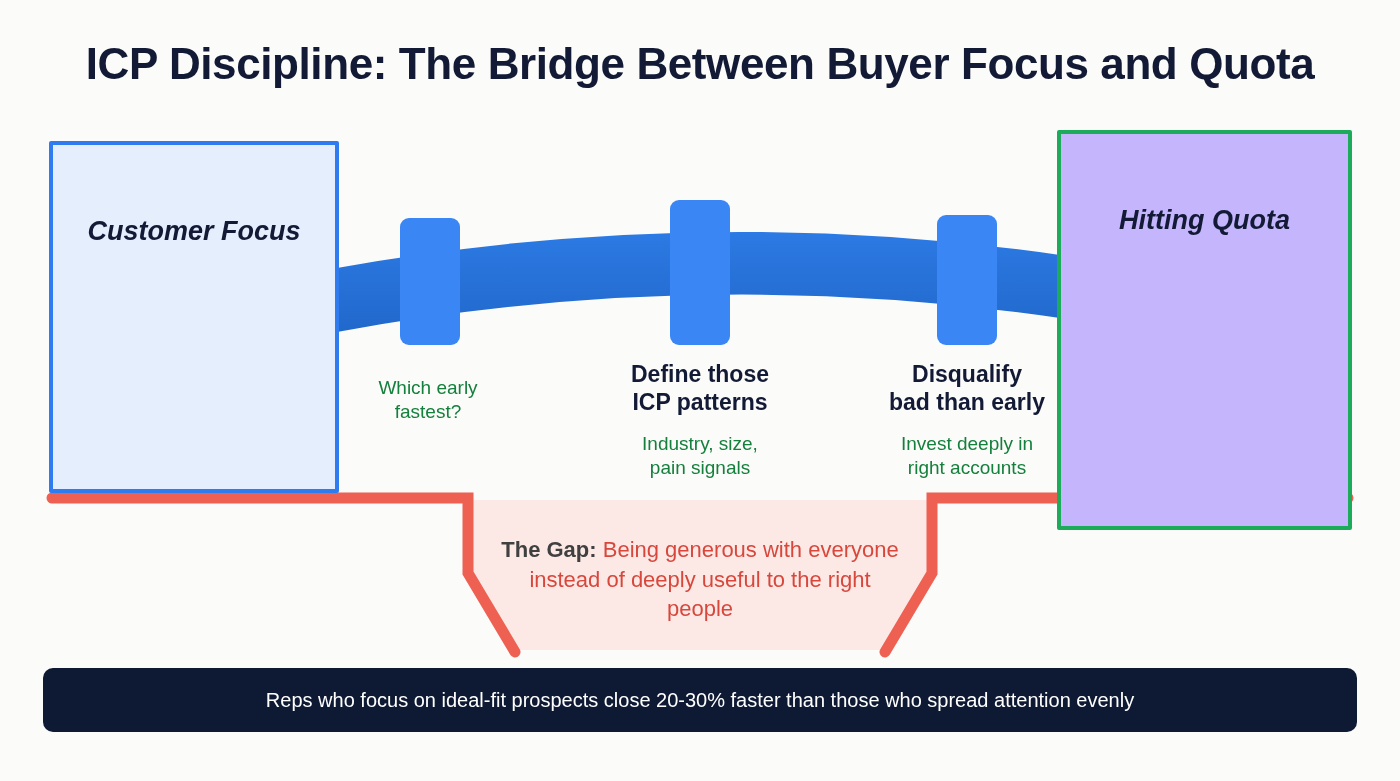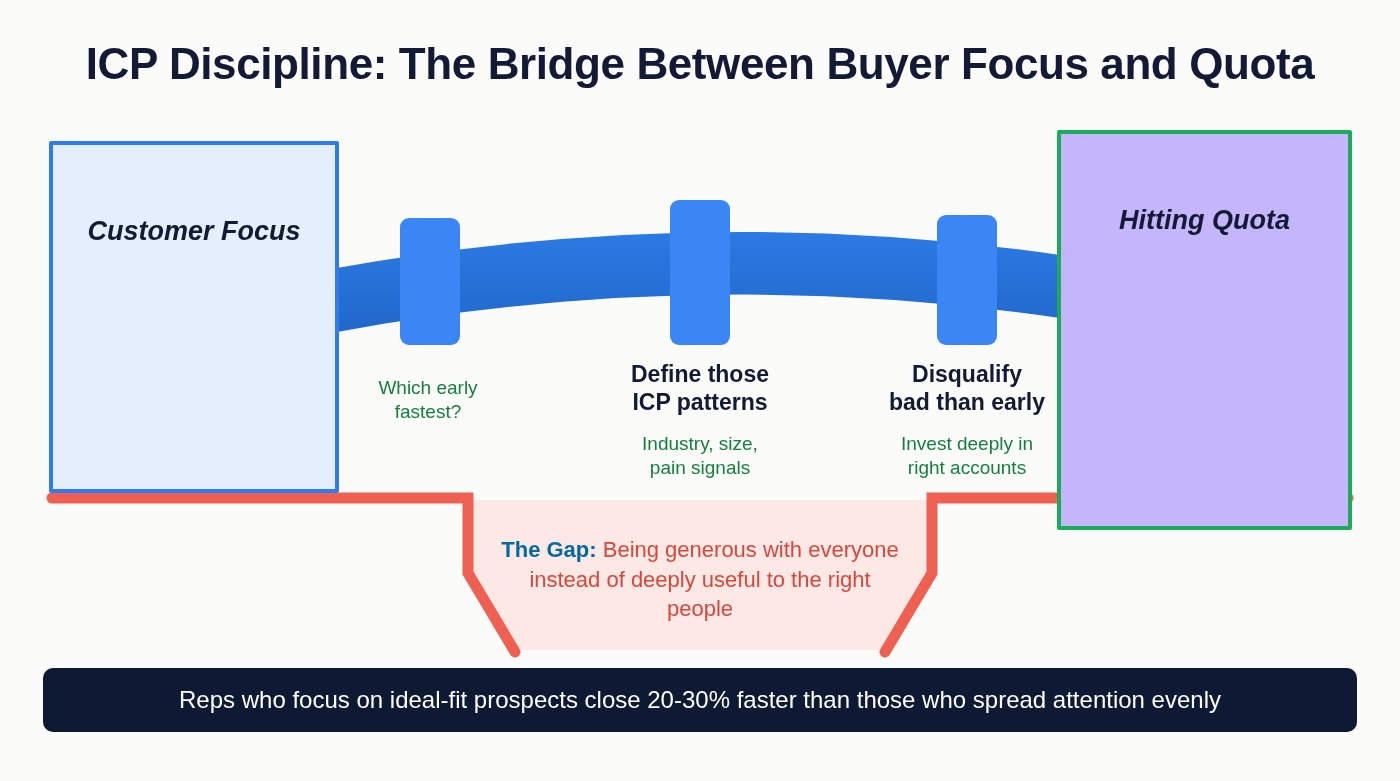--- a/index.html
+++ b/index.html
@@ -133,35 +133,35 @@
     left: 500px;
     top: 535px;
     width: 400px;
     text-align: center;
     font-size: 22px;
     color: #d8473c;
     line-height: 1.35;
   }
   .gap-text b {
     font-weight: bold;
-    color: #0369a1;
+    color: #404040;
   }
 
   
   .banner {
     position: absolute;
     left: 43px;
     top: 668px;
     width: 1314px;
     height: 64px;
     box-sizing: border-box;
     background: #0e1a33;
     border-radius: 10px;
     color: #ffffff;
-    font-size: 24px;
+    font-size: 20px;
     display: flex;
     align-items: center;
     justify-content: center;
     text-align: center;
     padding: 0 20px;
   }
 </style>
 </head>
 <body>
 

